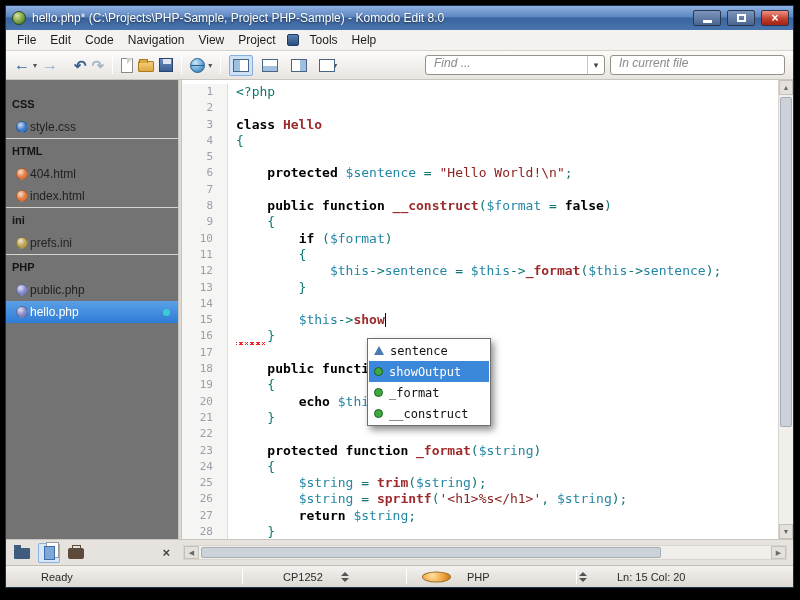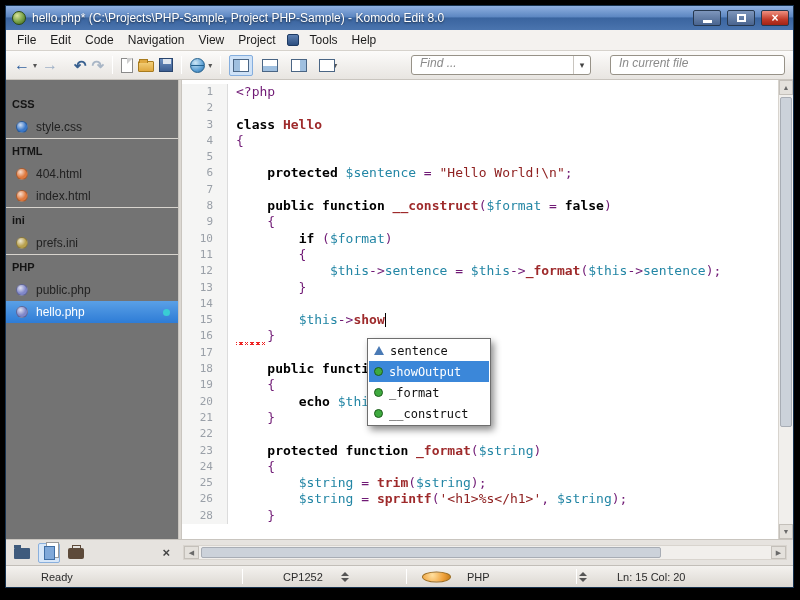--- a/index.html
+++ b/index.html
@@ -57,48 +57,48 @@
   .pane{width:16px;height:13px;border:1px solid #4a6584;background:#fff;position:relative;}
   .pane .pfill{position:absolute;background:#9fbfdf;}
   .pf-left{left:0;top:0;bottom:0;width:6px;}
   .pf-bottom{left:0;right:0;bottom:0;height:5px;}
   .pf-right{right:0;top:0;bottom:0;width:6px;}
   .combo{height:20px;background:#fff;border:1px solid #979288;border-radius:3px;display:flex;
     align-items:flex-start;font-size:12px;color:#8a8a8a;font-style:italic;padding-left:8px;}
   .combo .dd{margin-left:auto;width:17px;height:100%;border-left:1px solid #c9c5bf;display:flex;
     align-items:center;justify-content:center;font-size:9px;color:#444;font-style:normal;}
   .find-combo{width:180px;margin-left:auto;}
-  .scope-box{width:175px;margin-left:14px;}
+  .scope-box{width:175px;margin-left:0;}
 
   
   .main{flex:1 1 auto;display:flex;min-height:0;}
   .sidebar{width:172px;flex:0 0 172px;background:#737373;overflow:hidden;padding-top:12px;font-size:12px;}
   .splitter{width:4px;flex:0 0 4px;background:#dcd8d2;border-left:1px solid #c9c5bf;border-right:1px solid #c9c5bf;}
   .tree-group{border-top:1px solid #d8d4ce;}
   .sidebar .tree-group:first-child{border-top:none;}
   .tree-header{height:24px;display:flex;align-items:center;padding-left:6px;font-weight:bold;
     font-size:11px;color:#141414;}
-  .tree-file{height:22px;display:flex;align-items:center;gap:8px;padding-left:10px;color:#222;}
+  .tree-file{height:22px;display:flex;align-items:center;gap:2px;padding-left:10px;color:#222;}
   .tree-file.sel{background:linear-gradient(#5aa0e6,#2e7cd6);color:#fff;}
   .ficon{width:12px;height:12px;border-radius:50%;flex:0 0 12px;border:1px solid rgba(0,0,0,.25);}
   .css-file-icon{background:radial-gradient(circle at 35% 30%,rgba(255,255,255,.75),rgba(255,255,255,0) 55%),#3a78c9;}
   .html-file-icon{background:radial-gradient(circle at 35% 30%,rgba(255,255,255,.75),rgba(255,255,255,0) 55%),#e07a3f;}
   .ini-file-icon{background:radial-gradient(circle at 35% 30%,rgba(255,255,255,.75),rgba(255,255,255,0) 55%),#b9a14e;}
   .php-file-icon{background:radial-gradient(circle at 35% 30%,rgba(255,255,255,.75),rgba(255,255,255,0) 55%),#8087c9;}
   .fdirty{width:7px;height:7px;border-radius:50%;background:#39cdd4;margin-left:auto;margin-right:8px;}
 
   
   .editor{flex:1 1 auto;background:#fff;position:relative;overflow:hidden;}
   .editor-lines{padding-top:4px;}
   .line{display:flex;height:16.3px;line-height:16.3px;white-space:pre;
     font-family:"DejaVu Sans Mono",monospace;font-size:13px;}
   .ln{width:46px;flex:0 0 46px;text-align:right;padding-right:14px;background:#f5f5f4;
     border-right:1px solid #dcdcdc;color:#9aa0a8;font-size:11px;}
   .codecell{position:relative;flex:1;padding-left:8px;color:#111;}
-  .tk-p{color:#701a75;}
+  .tk-p{color:#0f766e;}
   .tk-k{color:#000;font-weight:bold;}
   .tk-i{color:#9e2a2b;font-weight:bold;}
   .tk-v{color:#2386a5;}
   .tk-s{color:#8f2121;}
   .caret{position:absolute;top:1px;width:1px;height:14px;background:#000;}
   .squig{position:absolute;left:8px;bottom:0;height:3px;
     background:repeating-linear-gradient(135deg,#e22 0 1px,transparent 1px 4px),
                repeating-linear-gradient(45deg,#e22 0 1px,transparent 1px 4px);}
 
   
@@ -288,20 +288,21 @@
           <div class="line"><span class="ln">17</span><span class="codecell"></span></div>
           <div class="line"><span class="ln">18</span><span class="codecell"><span class="tk-p">    </span><span class="tk-k">public</span><span class="tk-p"> </span><span class="tk-k">function</span><span class="tk-p"> </span><span class="tk-i">showOutput</span><span class="tk-p">()</span></span></div>
           <div class="line"><span class="ln">19</span><span class="codecell"><span class="tk-p">    {</span></span></div>
           <div class="line"><span class="ln">20</span><span class="codecell"><span class="tk-p">        </span><span class="tk-k">echo</span><span class="tk-p"> </span><span class="tk-v">$this</span><span class="tk-p">-&gt;</span><span class="tk-v">sentence</span><span class="tk-p">;</span></span></div>
           <div class="line"><span class="ln">21</span><span class="codecell"><span class="tk-p">    }</span></span></div>
           <div class="line"><span class="ln">22</span><span class="codecell"></span></div>
           <div class="line"><span class="ln">23</span><span class="codecell"><span class="tk-p">    </span><span class="tk-k">protected</span><span class="tk-p"> </span><span class="tk-k">function</span><span class="tk-p"> </span><span class="tk-i">_format</span><span class="tk-p">(</span><span class="tk-v">$string</span><span class="tk-p">)</span></span></div>
           <div class="line"><span class="ln">24</span><span class="codecell"><span class="tk-p">    {</span></span></div>
           <div class="line"><span class="ln">25</span><span class="codecell"><span class="tk-p">        </span><span class="tk-v">$string</span><span class="tk-p"> = </span><span class="tk-i">trim</span><span class="tk-p">(</span><span class="tk-v">$string</span><span class="tk-p">);</span></span></div>
           <div class="line"><span class="ln">26</span><span class="codecell"><span class="tk-p">        </span><span class="tk-v">$string</span><span class="tk-p"> = </span><span class="tk-i">sprintf</span><span class="tk-p">(</span><span class="tk-s">'&lt;h1&gt;%s&lt;/h1&gt;'</span><span class="tk-p">, </span><span class="tk-v">$string</span><span class="tk-p">);</span></span></div>
+          <div class="line"><span class="ln">27</span><span class="codecell"><span class="tk-p">        </span><span class="tk-k">return</span><span class="tk-p"> </span><span class="tk-v">$string</span><span class="tk-p">;</span></span></div>
           <div class="line"><span class="ln">28</span><span class="codecell"><span class="tk-p">    }</span></span></div>
         </div>
       <div class="vscroll">
         <div class="vs-btn">▲</div>
         <div class="vs-thumb"></div>
         <div class="vs-btn vs-down">▼</div>
       </div>
     </div>
   </div>
 

